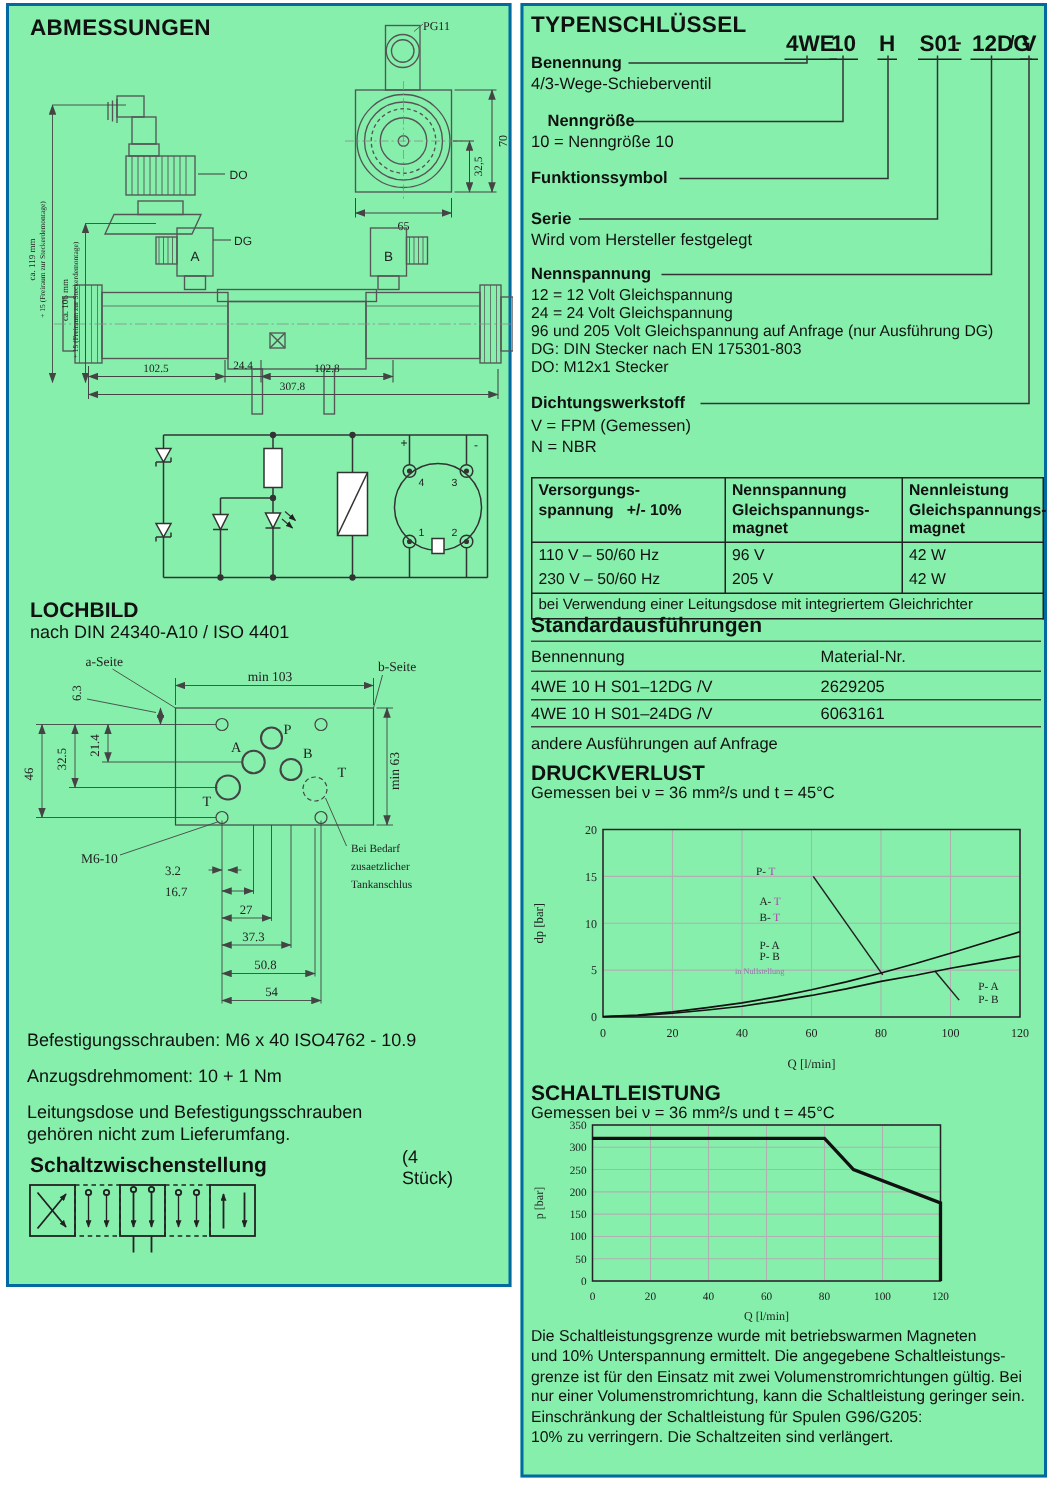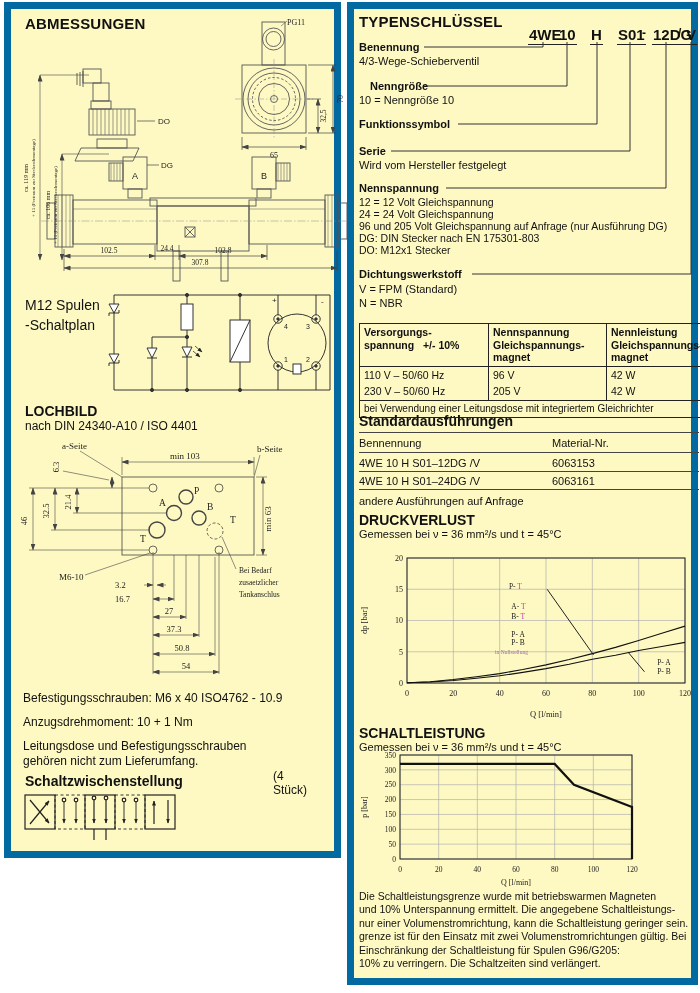--- a/index.html
+++ b/index.html
@@ -1,19 +1,19 @@
 <!DOCTYPE html>
 <html><head>
 <meta charset="utf-8">
 <style>
   * { margin:0; padding:0; box-sizing:border-box; }
   html,body { width:700px; height:993px; background:#fff; }
   body { font-family:"Liberation Sans",sans-serif; color:#111; position:relative; font-size:11px; }
   .abs { position:absolute; }
-  .panel { position:absolute; border:7px solid #0369a1; background:#fef9c3; }
+  .panel { position:absolute; border:2px solid #0369a1; background:#86efac; }
   .h1 { font-weight:bold; font-size:15px; letter-spacing:.2px; }
   .h2 { font-weight:bold; font-size:14px; }
   .b  { font-weight:bold; }
   .s11 { font-size:11px; } .s12 { font-size:12px; } .s10 { font-size:10.5px; }
   .pre { white-space:pre; }
   .codeseg { position:absolute; font-weight:bold; font-size:15px; border-bottom:1.5px solid #222; padding:0 1px 1px 1px; }
   .codeplain { position:absolute; font-weight:bold; font-size:12px; }
   .vtab { position:absolute; border-collapse:collapse; table-layout:fixed; }
   .vtab td { border:1px solid #222; vertical-align:top; padding:2px 4px; font-size:10.5px; line-height:12.5px; }
   .vtab .hd { font-weight:bold; }
@@ -175,24 +175,20 @@
       <line x1="140" y1="243" x2="164" y2="243"></line>
       <line x1="164" y1="243" x2="252" y2="243" marker-start="url(#mD)" marker-end="url(#mD)"></line>
       <line x1="49" y1="255" x2="322" y2="255" marker-start="url(#mD)" marker-end="url(#mD)"></line>
     </g>
     <text x="94" y="240" font-size="7.5" text-anchor="middle">102.5</text>
     <text x="152" y="238" font-size="7.5" text-anchor="middle">24.4</text>
     <text x="208" y="240" font-size="7.5" text-anchor="middle">102.8</text>
     <text x="185" y="252" font-size="7.5" text-anchor="middle">307.8</text>
   </svg>
 
-  <div class="abs" style="left:14px;top:286px;font-size:14px;line-height:20px;">
-    <div>M12 Spulen</div>
-    <div>-Schaltplan</div>
-  </div>
 
   <svg class="abs" style="left:91px;top:281px;" width="240" height="108" viewBox="0 0 240 108">
     <g stroke="#333" fill="none" stroke-width="1">
       <line x1="12" y1="5" x2="228" y2="5"></line>
         <line x1="12" y1="100" x2="228" y2="100"></line>
       <line x1="12" y1="5" x2="12" y2="100"></line>
         <line x1="228" y1="5" x2="228" y2="100"></line>
 
       <polygon points="7,14 17,14 12,23" fill="#fff"></polygon>
         <line x1="7" y1="23" x2="17" y2="23"></line>
@@ -411,21 +407,21 @@
   <div class="abs b s11" style="left:5px;top:109px;">Funktionssymbol</div>
   <div class="abs b s11" style="left:5px;top:136px;">Serie</div>
   <div class="abs s11" style="left:5px;top:150px;">Wird vom Hersteller festgelegt</div>
   <div class="abs b s11" style="left:5px;top:173px;">Nennspannung</div>
   <div class="abs s10" style="left:5px;top:187px;">12 = 12 Volt Gleichspannung</div>
   <div class="abs s10" style="left:5px;top:199px;">24 = 24 Volt Gleichspannung</div>
   <div class="abs s10" style="left:5px;top:211px;">96 und 205 Volt Gleichspannung auf Anfrage (nur Ausführung DG)</div>
   <div class="abs s10" style="left:5px;top:223px;">DG: DIN Stecker nach EN 175301-803</div>
   <div class="abs s10" style="left:5px;top:235px;">DO: M12x1 Stecker</div>
   <div class="abs b s11" style="left:5px;top:259px;">Dichtungswerkstoff</div>
-  <div class="abs s11" style="left:5px;top:274px;">V = FPM (Standard)</div>
+  <div class="abs s11" style="left:5px;top:274px;">V = FPM (Gemessen)</div>
   <div class="abs s11" style="left:5px;top:288px;">N = NBR</div>
 
   <table class="vtab" style="left:5px;top:314px;width:341px;">
     <colgroup>
         <col style="width:129px">
         <col style="width:118px">
         <col style="width:94px">
       </colgroup>
     <tbody>
         <tr>
@@ -459,21 +455,21 @@
     </tr>
   </tbody>
     </table>
 
   <div class="abs h2" style="left:5px;top:404px;">Standardausführungen</div>
   <div class="stdline" style="left:5px;top:423px;width:340px;"></div>
   <div class="abs s11" style="left:5px;top:428px;">Bennennung</div>
   <div class="abs s11" style="left:198px;top:428px;">Material-Nr.</div>
   <div class="stdline" style="left:5px;top:443px;width:340px;"></div>
   <div class="abs s11" style="left:5px;top:448px;">4WE 10 H S01–12DG /V</div>
-  <div class="abs s11" style="left:198px;top:448px;">6063153</div>
+  <div class="abs s11" style="left:198px;top:448px;">2629205</div>
   <div class="stdline" style="left:5px;top:462px;width:340px;"></div>
   <div class="abs s11" style="left:5px;top:466px;">4WE 10 H S01–24DG /V</div>
   <div class="abs s11" style="left:198px;top:466px;">6063161</div>
   <div class="stdline" style="left:5px;top:480px;width:340px;"></div>
   <div class="abs s11" style="left:5px;top:486px;text-align:right;">andere Ausführungen auf Anfrage</div>
 
   <div class="abs h2" style="left:5px;top:503px;">DRUCKVERLUST</div>
   <div class="abs s11" style="left:5px;top:519px;">Gemessen bei ν  = 36 mm²/s und t = 45°C</div>
   <svg class="abs" style="left:2px;top:534px;font-family:'Liberation Sans',sans-serif;" width="344" height="178" viewBox="0 0 344 178">
       <line x1="51" y1="15" x2="51" y2="140" stroke="#b0b0b0" stroke-width="0.7"></line>
@@ -552,18 +548,18 @@
       <text x="40" y="6.699999999999999" text-anchor="end" font-size="7.5" fill="#111">350</text>
       <rect x="44" y="4" width="232" height="104" fill="none" stroke="#222" stroke-width="1"></rect>
       <polyline points="44,12.914285714285711 198.66666666666666,12.914285714285711 218,33.71428571428571 276,56 276,108" fill="none" stroke="#111" stroke-width="2.2"></polyline>
       <text x="160" y="134" text-anchor="middle" font-size="8" fill="#111">Q [l/min]</text>
       <text text-anchor="middle" font-size="8" fill="#111" transform="translate(11,56) rotate(-90)">p [bar]</text>
     </svg>
 
   <div class="abs" style="left:5px;top:881px;">
     <div class="ftline">Die Schaltleistungsgrenze wurde mit betriebswarmen Magneten</div>
     <div class="ftline">und 10% Unterspannung ermittelt. Die angegebene Schaltleistungs-</div>
+    <div class="ftline">grenze ist für den Einsatz mit zwei Volumenstromrichtungen gültig. Bei</div>
     <div class="ftline">nur einer Volumenstromrichtung, kann die Schaltleistung geringer sein.</div>
-    <div class="ftline">grenze ist für den Einsatz mit zwei Volumenstromrichtungen gültig. Bei</div>
     <div class="ftline">Einschränkung der Schaltleistung für Spulen G96/G205:</div>
     <div class="ftline">10% zu verringern. Die Schaltzeiten sind verlängert.</div>
   </div>
 </div>
 
 </body></html>

